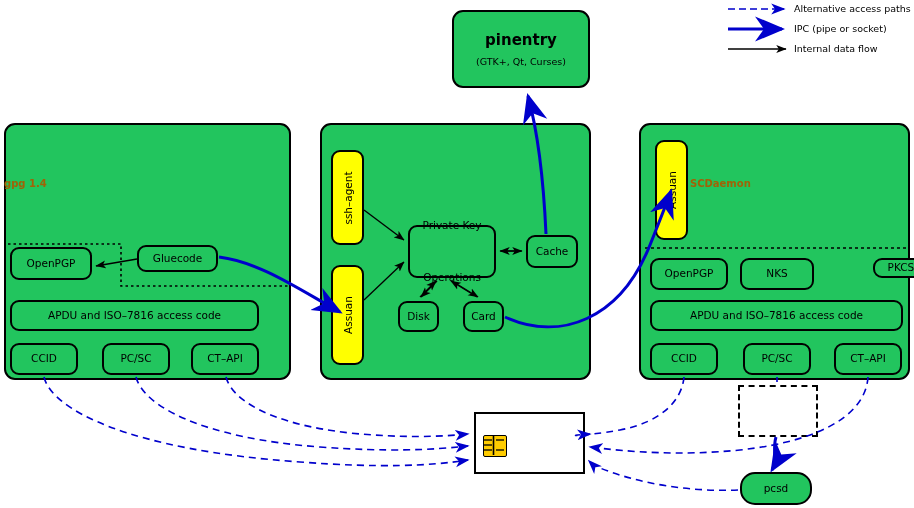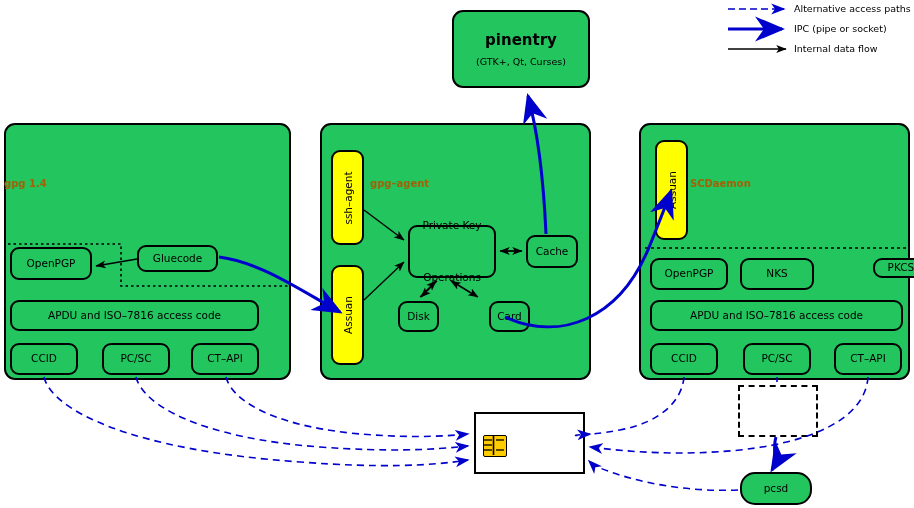--- a/index.html
+++ b/index.html
@@ -79,40 +79,39 @@
     <span class="lbl">CCID</span>
   </div>
   <div class="box" style="left:102px;top:343px;width:68px;height:32px;">
     <span class="lbl">PC/SC</span>
   </div>
   <div class="box" style="left:191px;top:343px;width:68px;height:32px;">
     <span class="lbl">CT–API</span>
   </div>
 
   <div class="box bigbox" style="left:320px;top:123px;width:271px;height:257px;"></div>
-  <div class="title" style="left:370px;top:178px;width:221px;">gpg–agent</div>
 
   <div class="vbox" style="left:331px;top:150px;width:33px;height:95px;">
     <span class="vtxt">ssh–agent</span>
   </div>
   <div class="vbox" style="left:331px;top:265px;width:33px;height:100px;">
     <span class="vtxt">Assuan</span>
   </div>
 
   <div class="box" style="left:408px;top:225px;width:88px;height:53px;flex-direction:column;gap:36px;">
     <span class="lbl2">Private Key</span>
     <span class="lbl2">Operations</span>
   </div>
   <div class="box" style="left:526px;top:235px;width:52px;height:33px;">
     <span class="lbl">Cache</span>
   </div>
   <div class="box" style="left:398px;top:301px;width:41px;height:31px;">
     <span class="lbl">Disk</span>
   </div>
-  <div class="box" style="left:489px;top:301px;width:41px;height:31px;">
+  <div class="box" style="left:463px;top:301px;width:41px;height:31px;">
     <span class="lbl">Card</span>
   </div>
 
   <div class="box bigbox" style="left:639px;top:123px;width:271px;height:257px;"></div>
   <div class="title" style="left:690px;top:178px;width:220px;">SCDaemon</div>
 
   <div class="vbox" style="left:655px;top:140px;width:33px;height:100px;">
     <span class="vtxt">Assuan</span>
   </div>
 

